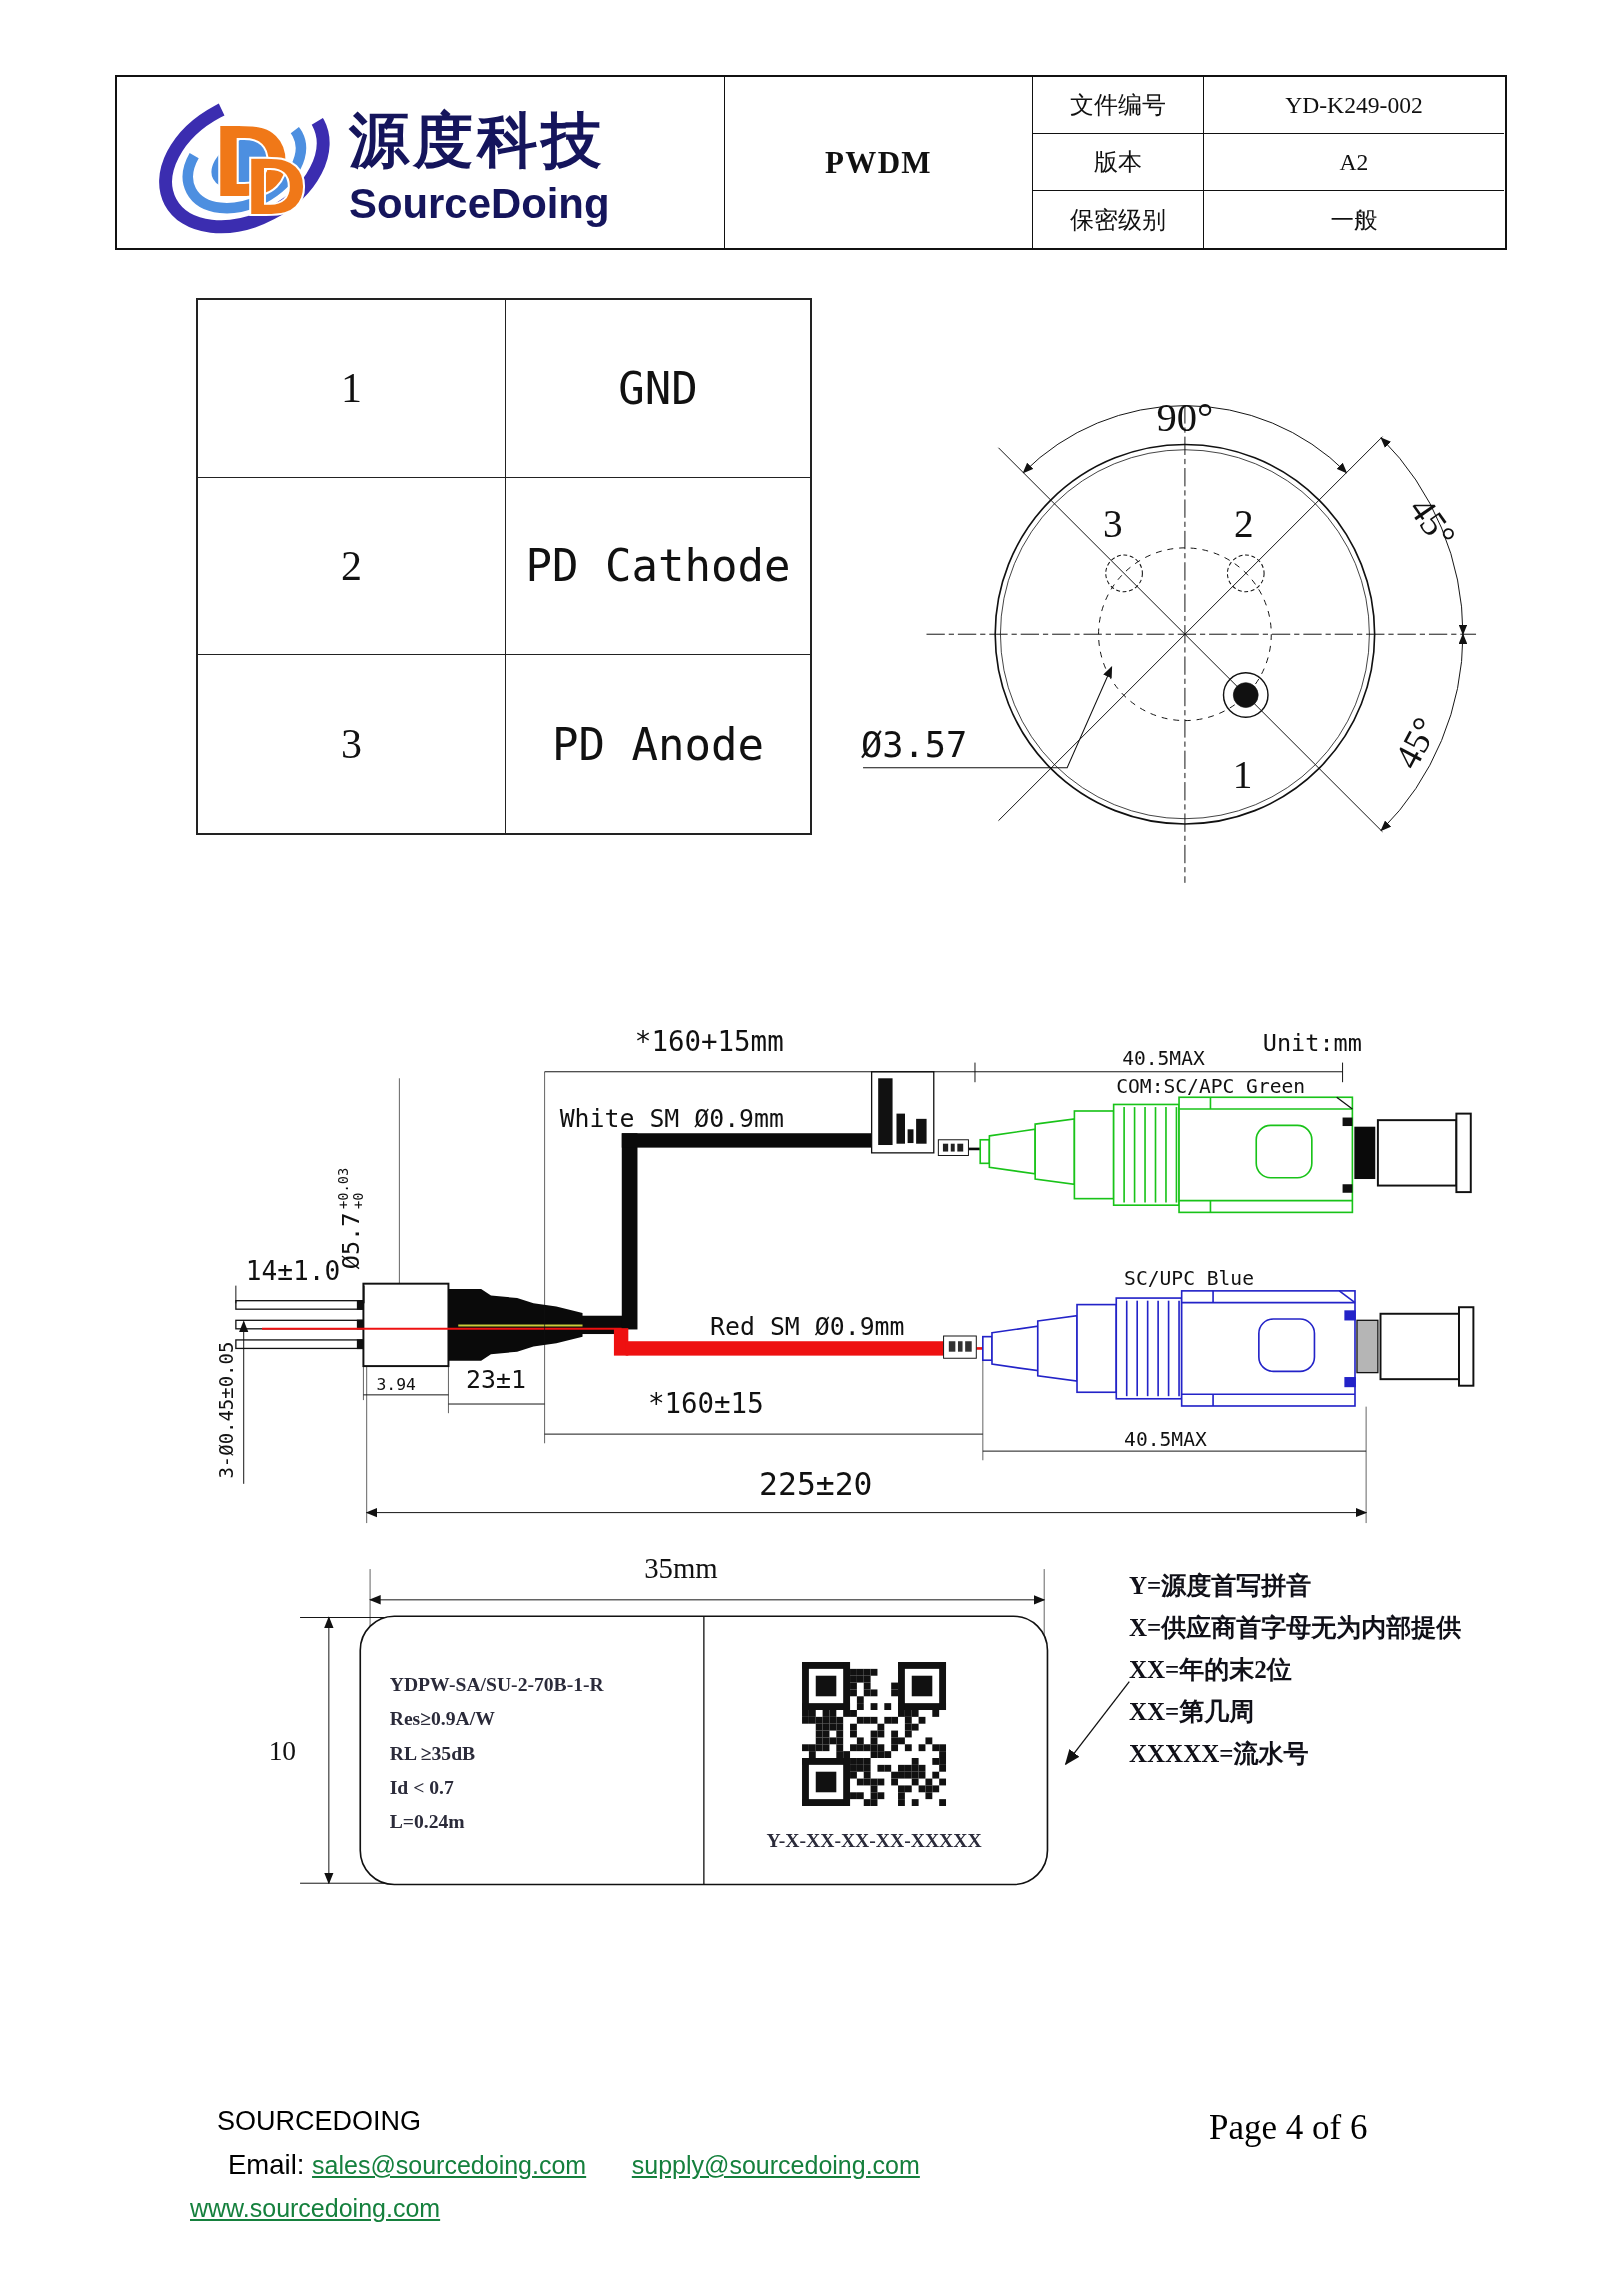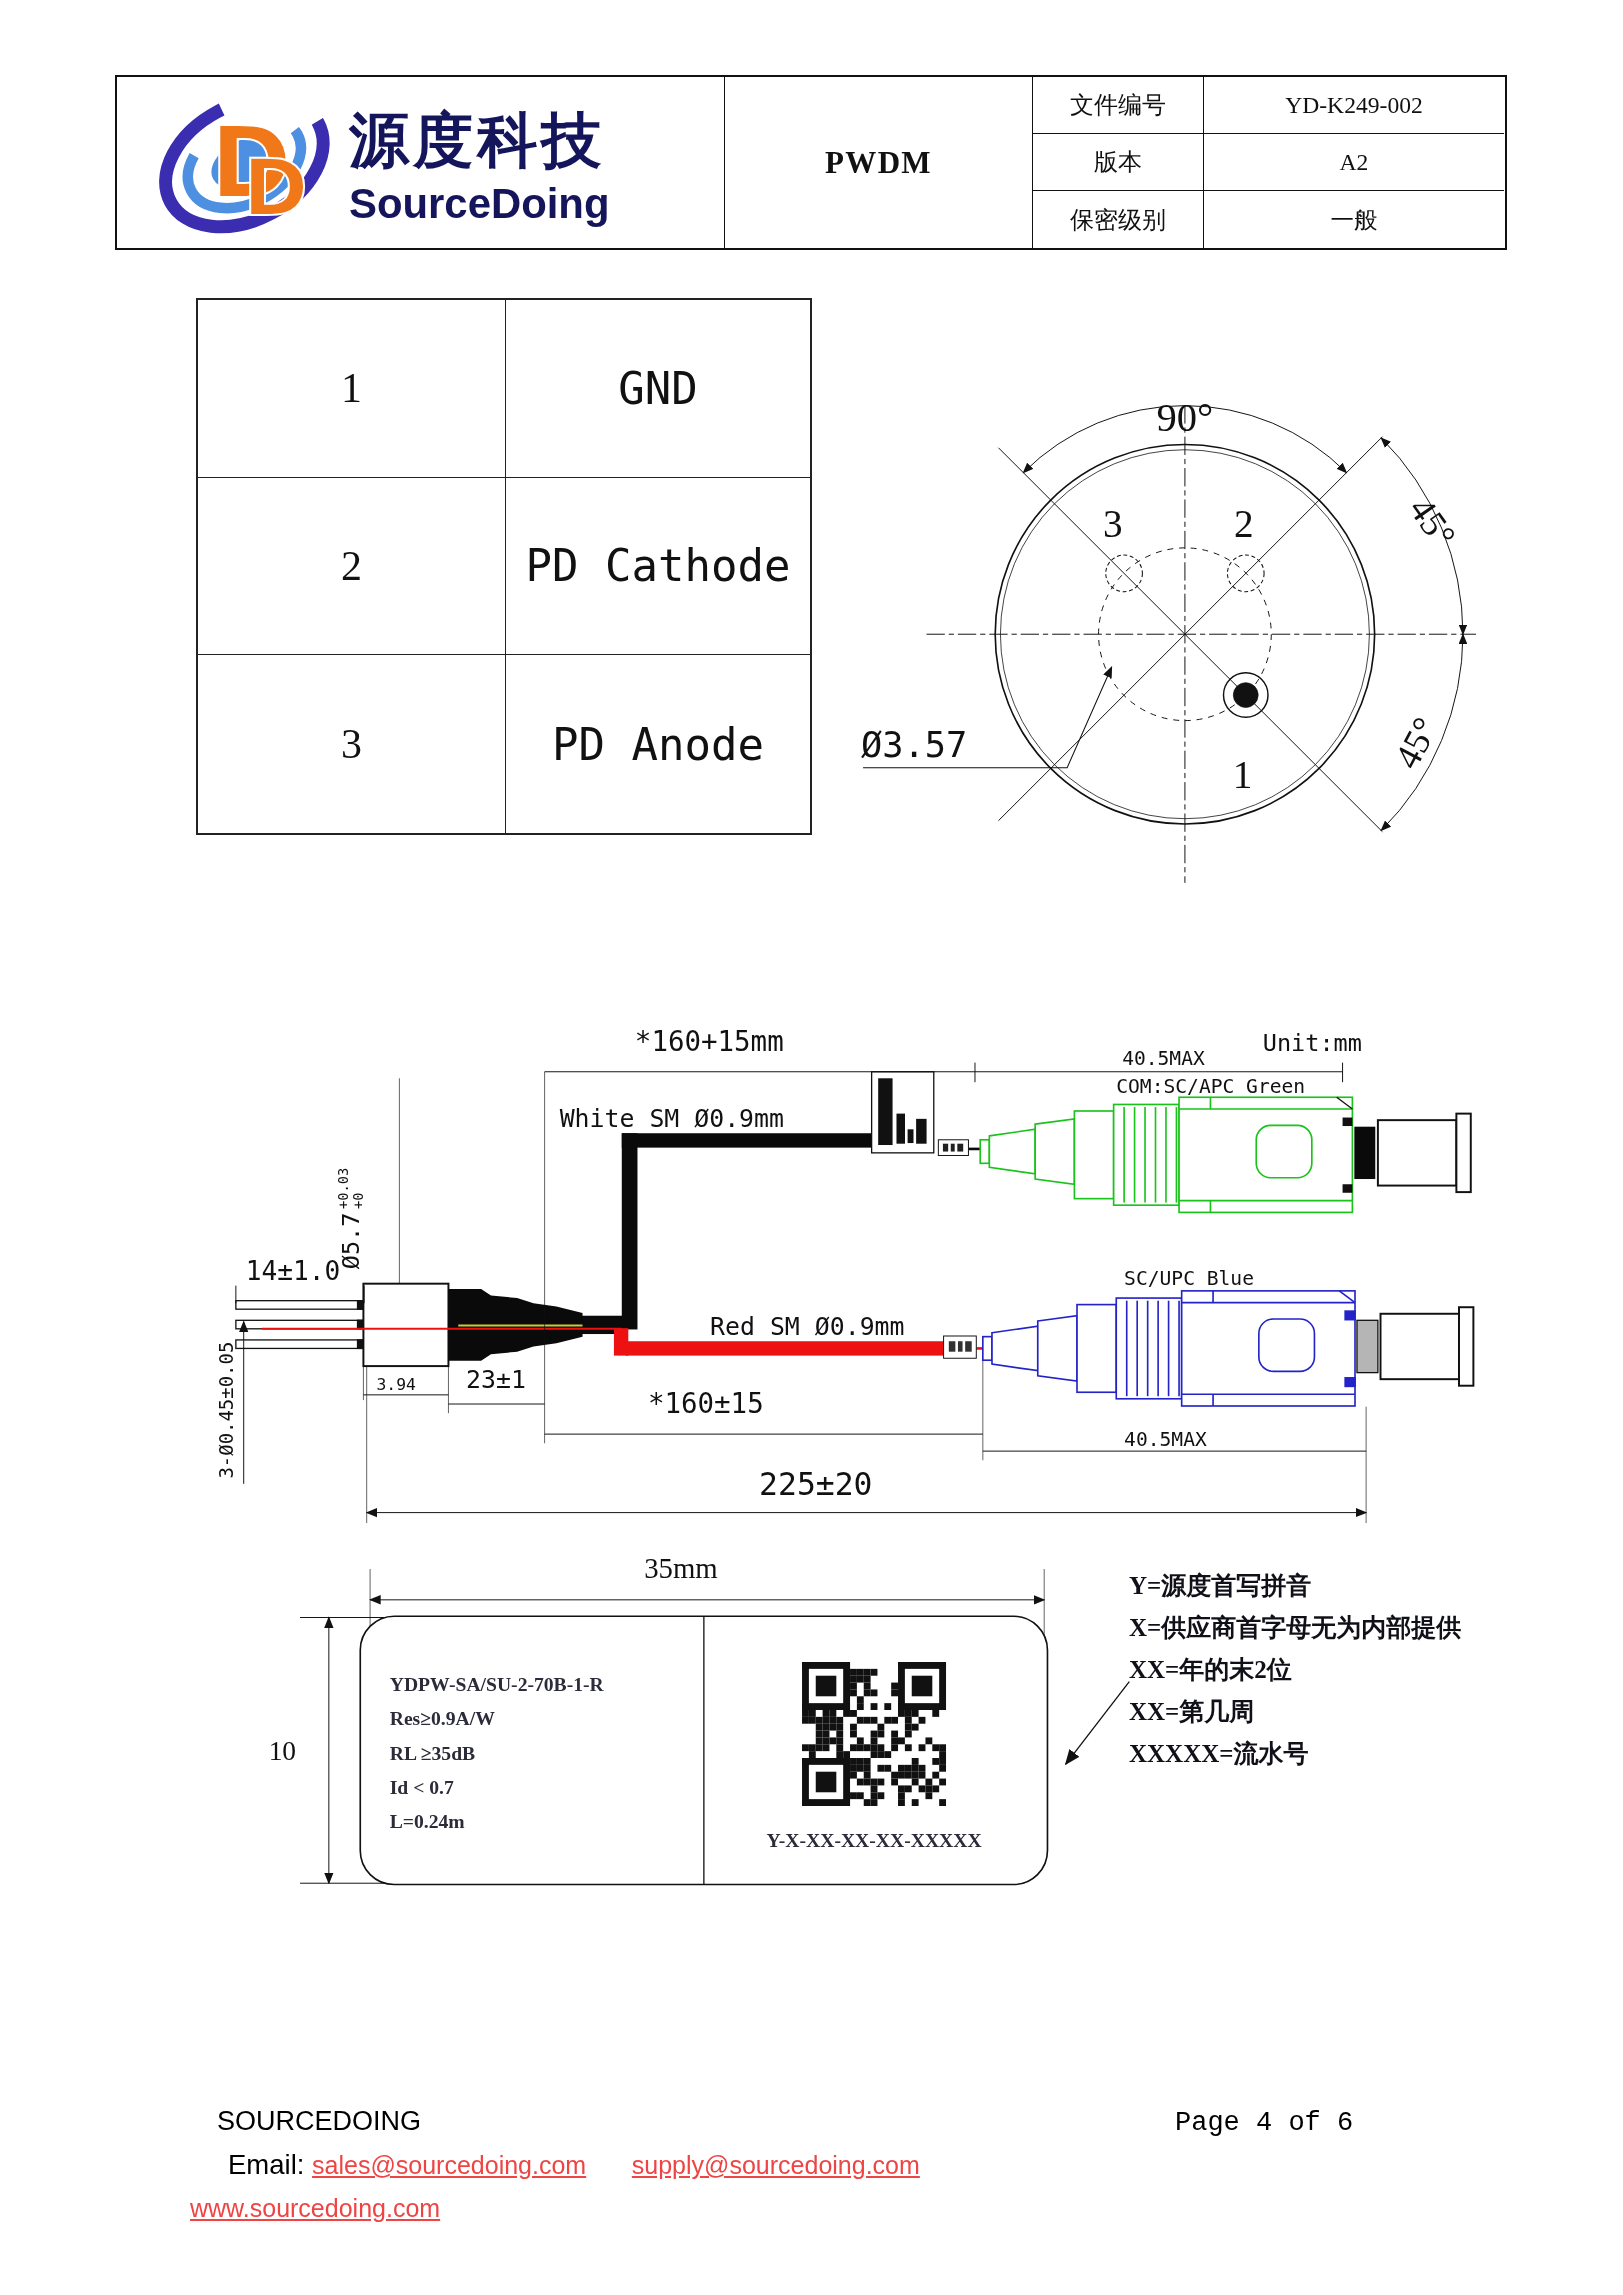--- a/index.html
+++ b/index.html
@@ -24,23 +24,23 @@
   .pintbl .num{font-size:42px;font-family:"Liberation Serif",serif;}
   .pintbl .nm{font-size:44px;font-family:"DejaVu Sans Mono",monospace;border-right:none;}
   .pintbl .lastrow{border-bottom:none;}
 
   
   .qrnote{position:absolute;left:1129px;top:1565px;width:432px;font-family:"Liberation Serif",serif;
           font-weight:600;font-size:25px;line-height:42px;color:#101018;}
 
   
   .foot-co{position:absolute;left:217px;top:2106px;font-family:"Liberation Sans",sans-serif;font-size:27px;color:#000;}
-  .foot-page{position:absolute;left:1175px;top:2108px;font-family:Liberation Mono, monospace;font-size:27px;color:#000;}
+  .foot-page{position:absolute;left:1209px;top:2108px;font-family:Liberation Serif, serif;font-size:35px;color:#000;}
   .foot-email{position:absolute;left:228px;top:2149px;font-family:"Liberation Sans",sans-serif;font-size:27.5px;color:#000;}
-  .foot-email a, .foot-web a{color:#ef4444;text-decoration:underline;font-size:25px;}
+  .foot-email a, .foot-web a{color:#15803d;text-decoration:underline;font-size:25px;}
   .foot-email .gap{display:inline-block;width:38px;}
   .foot-web{position:absolute;left:190px;top:2193px;font-family:"Liberation Sans",sans-serif;font-size:26px;text-align:right;}
 
   svg text{font-family:"DejaVu Sans Mono",monospace;fill:#111;}
   svg text.ser{font-family:"Liberation Serif",serif;}
   .lblline{font-family:"Liberation Serif",serif;font-weight:600;fill:#2b2b3a;}
 </style>
 </head>
 <body>
 

